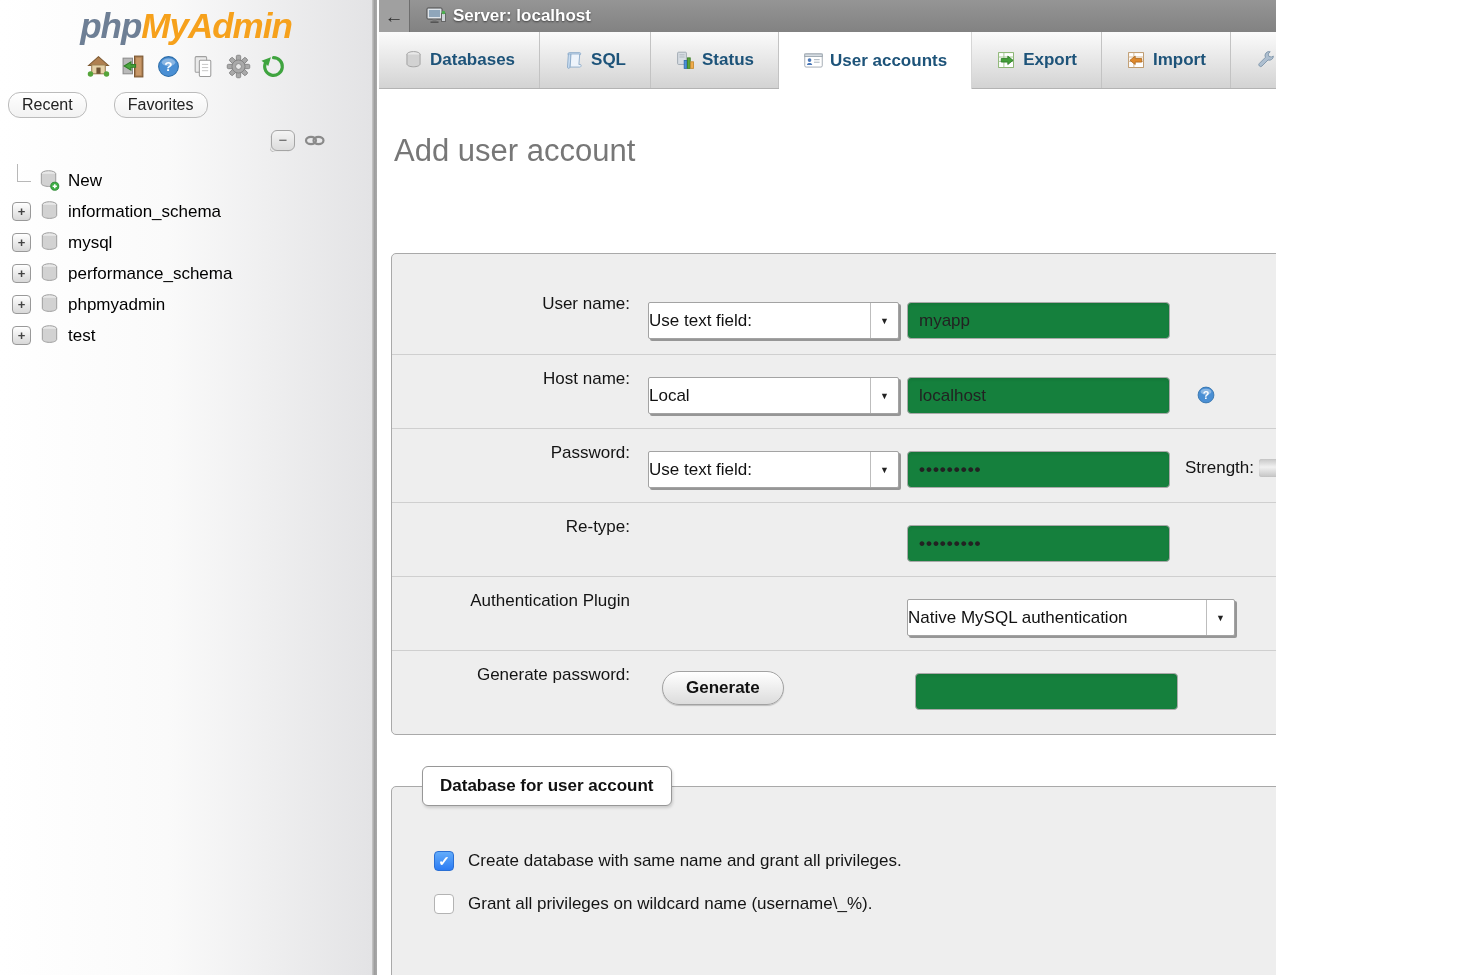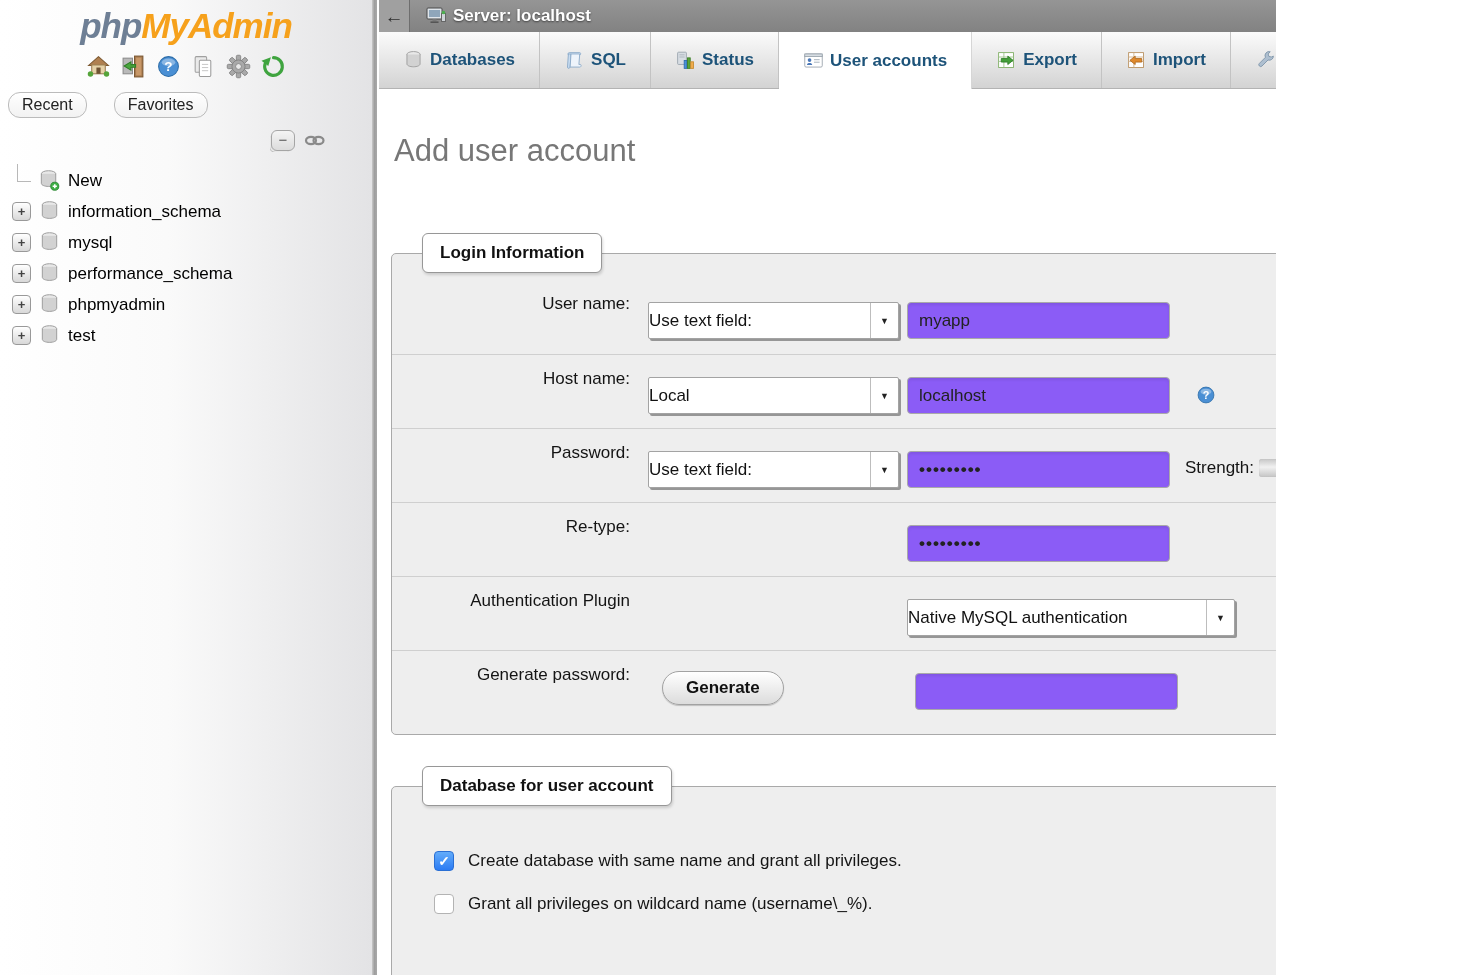--- a/index.html
+++ b/index.html
@@ -52,21 +52,21 @@
   .fs-login { margin-top:84px; padding:26px 0 10px 0; }
   .fs-db { margin-top:51px; padding:64px 0 30px 0; height:230px; }
   .fs-legend { position:absolute; top:-21px; left:30px; background:#fff; border:1px solid #979797; border-radius:6px; padding:9px 17px; font-size:17px; font-weight:bold; color:#111; box-shadow:1px 2px 3px rgba(0,0,0,.15); }
 
   .frow { display:flex; align-items:flex-start; min-height:74px; }
   .frow + .frow { border-top:1px solid #cfcfcf; }
   .flabel { width:238px; flex:none; text-align:right; font-size:17px; color:#141414; padding-top:14px; }
   .mselect { margin:22px 0 0 18px; width:251px; height:37px; flex:none; background:#fff; border:1px solid #a3a3a3; border-radius:2px; display:flex; align-items:center; font-size:17px; color:#111; cursor:pointer; box-shadow:2px 2px 0 0 #969696; }
   .mselect .arr { margin-left:auto; align-self:stretch; display:flex; align-items:center; padding:0 9px; border-left:1px solid #bdbdbd; font-size:9px; color:#222; }
   .mselect.wide { width:328px; margin-left:277px; }
-  .txt { margin:22px 0 0 8px; width:263px; height:37px; flex:none; border:1px solid #a9a9a9; border-radius:4px; background:#8b5cf6; padding:0 11px; font-size:17px; color:#222; font-family:inherit; box-shadow:inset 0 2px 3px rgba(0,0,0,.08); outline:none; }
+  .txt { margin:22px 0 0 8px; width:263px; height:37px; flex:none; border:1px solid #a9a9a9; border-radius:4px; background:#15803d; padding:0 11px; font-size:17px; color:#222; font-family:inherit; box-shadow:inset 0 2px 3px rgba(0,0,0,.08); outline:none; }
   .txt.dots { letter-spacing:1px; font-weight:bold; }
   .spacer-select { width:251px; margin-left:18px; flex:none; }
   .help-btn { width:20px; height:20px; margin:30px 0 0 26px; flex:none; display:inline-flex; cursor:pointer; }
   .strength { display:flex; align-items:center; margin:29px 0 0 15px; font-size:17px; color:#141414; white-space:nowrap; }
   .meter { width:110px; height:18px; margin-left:5px; border-radius:3px; overflow:hidden; background:linear-gradient(#c7c7c7,#f1f1f1 45%,#c4c4c4); box-shadow:inset 0 0 1px #aaa; }
   .meter-fill { height:100%; background:linear-gradient(#a9d877,#77b63a); }
   .strength-text { margin-left:7px; }
   .gen-btn { margin:20px 0 0 32px; height:34px; padding:0 23px; border:1px solid #a2a2a2; border-radius:17px; background:linear-gradient(#ffffff,#dcdcdc); font-size:17px; font-weight:bold; color:#111; font-family:inherit; cursor:pointer; box-shadow:0 1px 1px rgba(0,0,0,.2); }
   .gen-input { margin-left:131px; }
 
@@ -319,21 +319,20 @@
             </svg>
           </span>
         <span class="tab-label">Settings</span>
       </div>
     </nav>
 
     <div class="content">
       <h1 class="page-title">Add user account</h1>
 
       <div class="fs fs-login">
-        <div class="fs-legend">Login Information</div>
 
         <div class="frow">
           <div class="flabel">User name:</div>
           <div class="mselect">
             <span>Use text field:</span>
             <span class="arr">▼</span>
           </div>
           <input class="txt" type="text" value="myapp" style="">
         </div>
 

